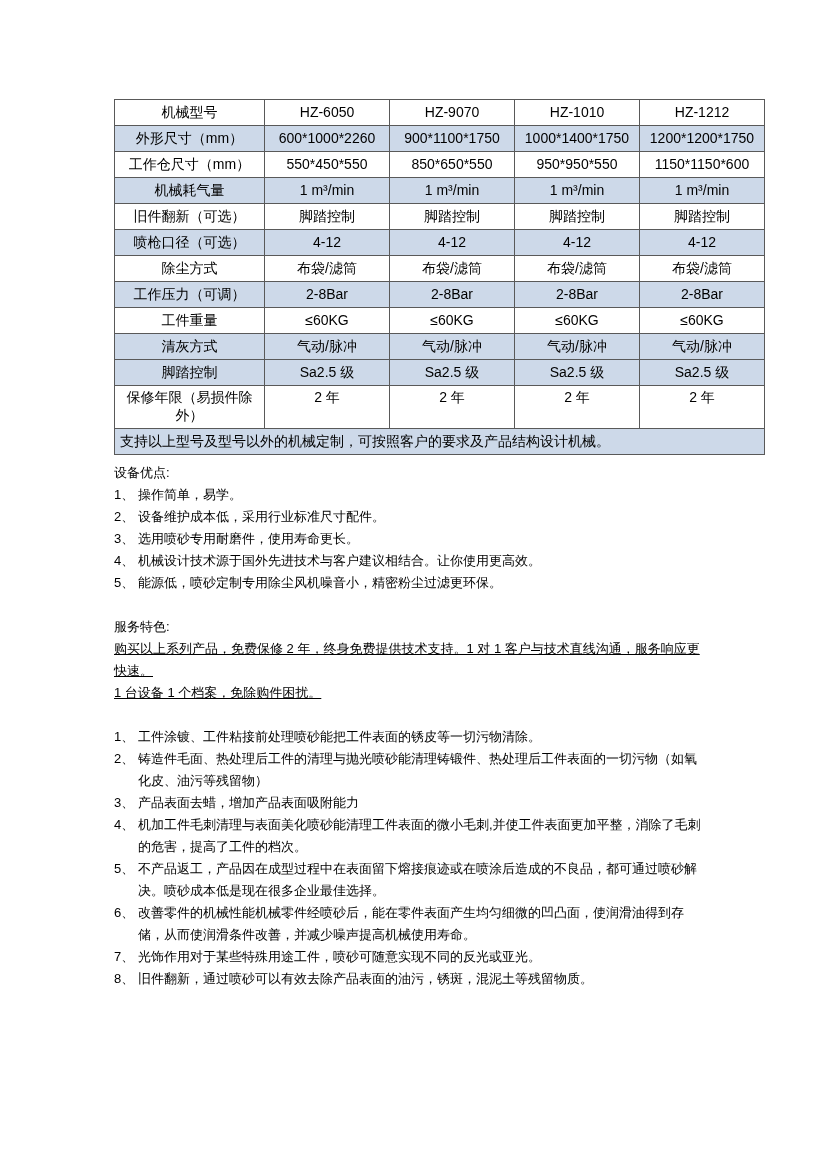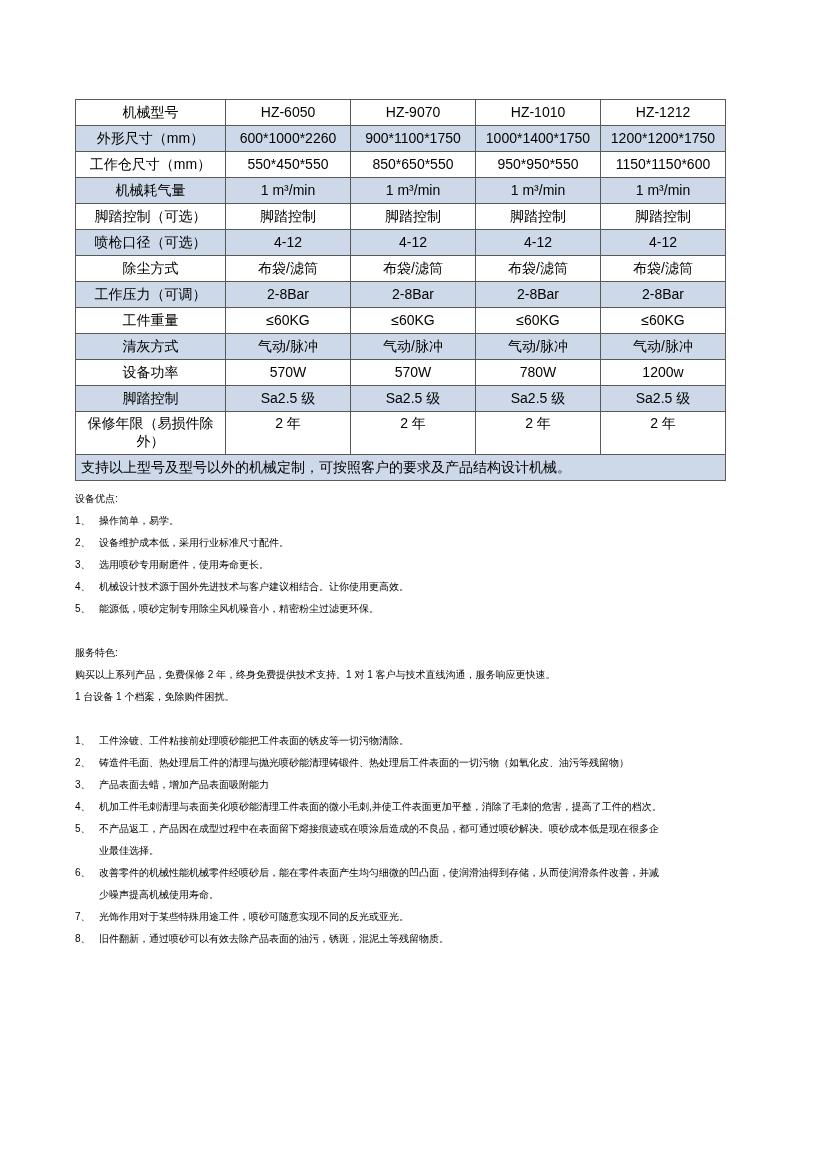--- a/index.html
+++ b/index.html
@@ -11,21 +11,21 @@
     width: 827px;
     height: 1169px;
     font-family: "Liberation Sans", "DejaVu Sans", sans-serif;
     color: #000000;
     overflow: hidden;
   }
   .page {
     box-sizing: border-box;
     width: 827px;
     height: 1169px;
-    padding: 99px 56px 0 75px;
+    padding: 99px 56px 0 114px;
     background: #ffffff;
   }
   
   table.spec-table {
     border-collapse: collapse;
     table-layout: fixed;
     width: 650px;
     font-size: 14px;
   }
   table.spec-table td {
@@ -46,31 +46,32 @@
     padding-top: 3px;
   }
   table.spec-table td.note-cell {
     height: 25px;
     text-align: left;
   }
   
   .sections {
     margin-top: 7px;
     width: 592px;
-    font-size: 10px;
+    font-size: 13px;
     line-height: 22px;
   }
   .section + .section {
     margin-top: 22px;
   }
   .section-title {
     line-height: 22px;
   }
   .para {
     line-height: 22px;
+    text-decoration: underline;
   }
   .li {
     display: flex;
     align-items: flex-start;
   }
   .li .num {
     flex: 0 0 24px;
   }
   .li .txt {
     flex: 1 1 auto;
@@ -111,21 +112,21 @@
           <td>1150*1150*600</td>
         </tr>
         <tr class="shaded">
           <td>机械耗气量</td>
           <td>1 m³/min</td>
           <td>1 m³/min</td>
           <td>1 m³/min</td>
           <td>1 m³/min</td>
         </tr>
         <tr>
-          <td>脚踏控制（可选）</td>
+          <td>旧件翻新（可选）</td>
           <td>脚踏控制</td>
           <td>脚踏控制</td>
           <td>脚踏控制</td>
           <td>脚踏控制</td>
         </tr>
         <tr class="shaded">
           <td>喷枪口径（可选）</td>
           <td>4-12</td>
           <td>4-12</td>
           <td>4-12</td>
@@ -151,27 +152,20 @@
           <td>≤60KG</td>
           <td>≤60KG</td>
           <td>≤60KG</td>
         </tr>
         <tr class="shaded">
           <td>清灰方式</td>
           <td>气动/脉冲</td>
           <td>气动/脉冲</td>
           <td>气动/脉冲</td>
           <td>气动/脉冲</td>
-        </tr>
-        <tr>
-          <td>设备功率</td>
-          <td>570W</td>
-          <td>570W</td>
-          <td>780W</td>
-          <td>1200w</td>
         </tr>
         <tr class="shaded">
           <td>脚踏控制</td>
           <td>Sa2.5 级</td>
           <td>Sa2.5 级</td>
           <td>Sa2.5 级</td>
           <td>Sa2.5 级</td>
         </tr>
         <tr class="tall">
           <td>保修年限（易损件除外）</td>

